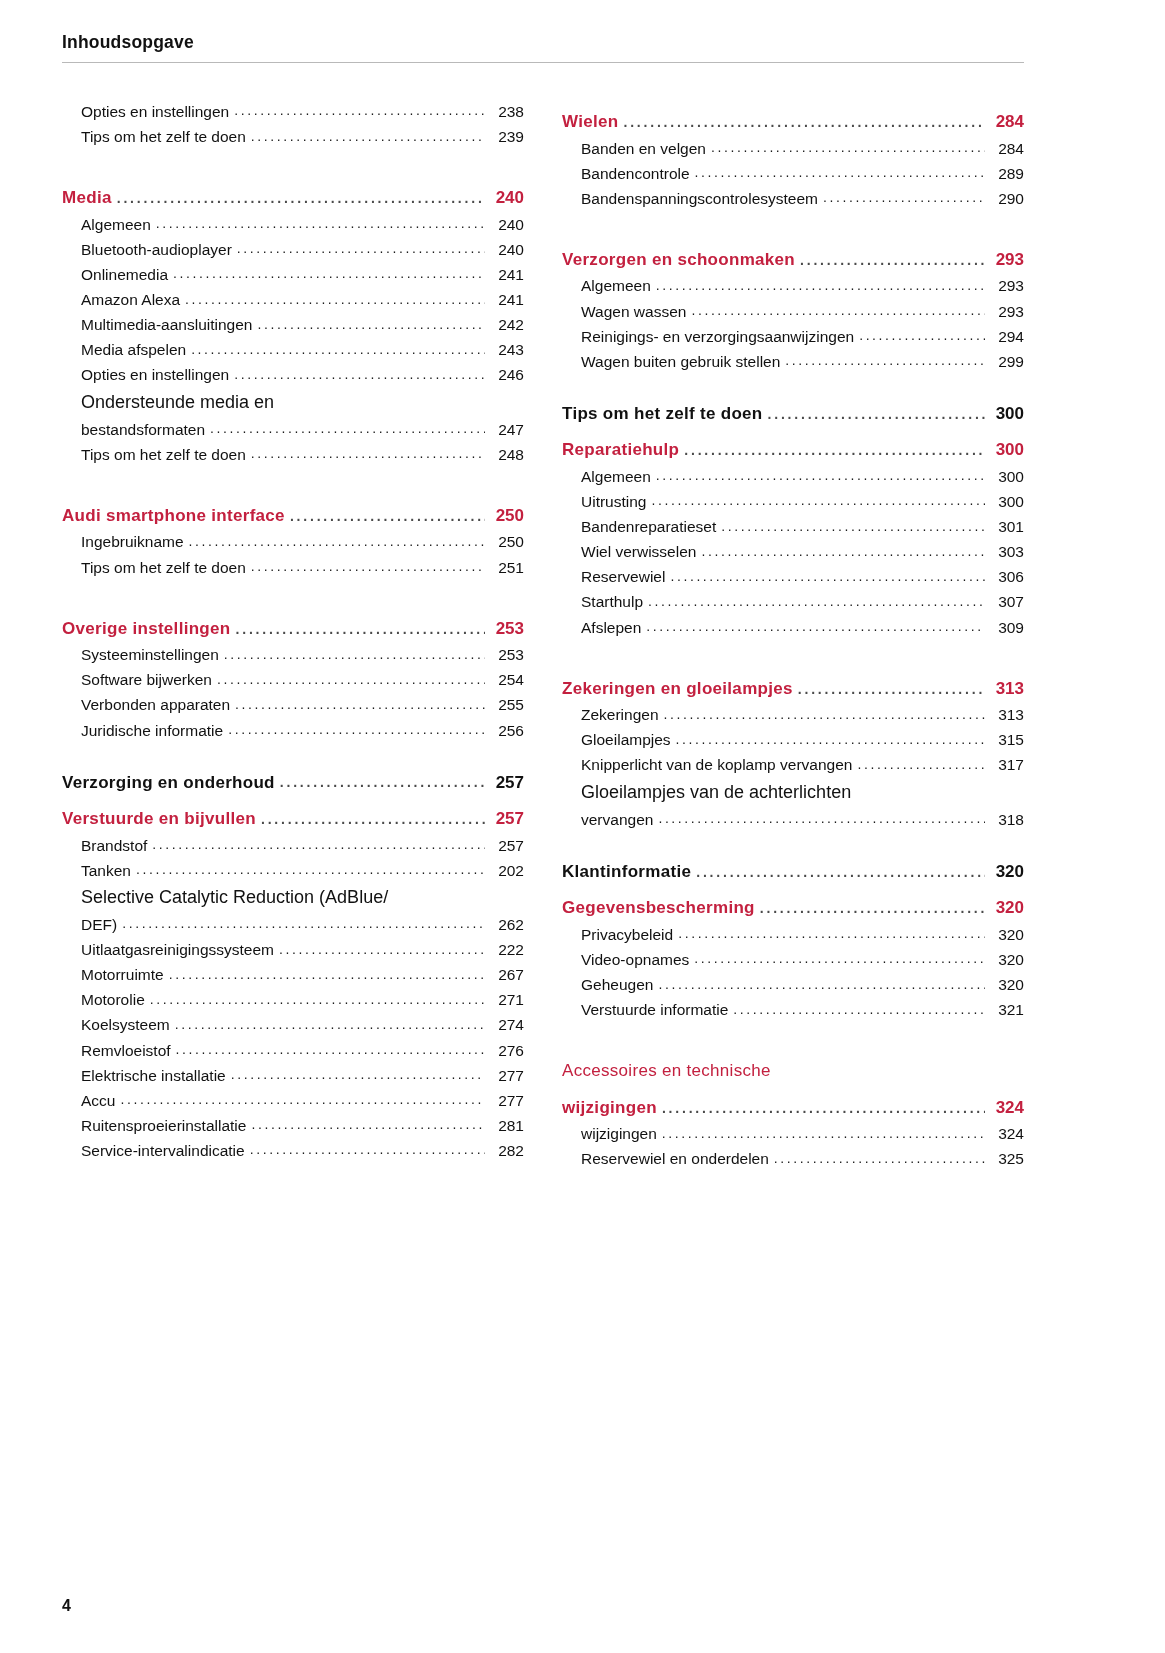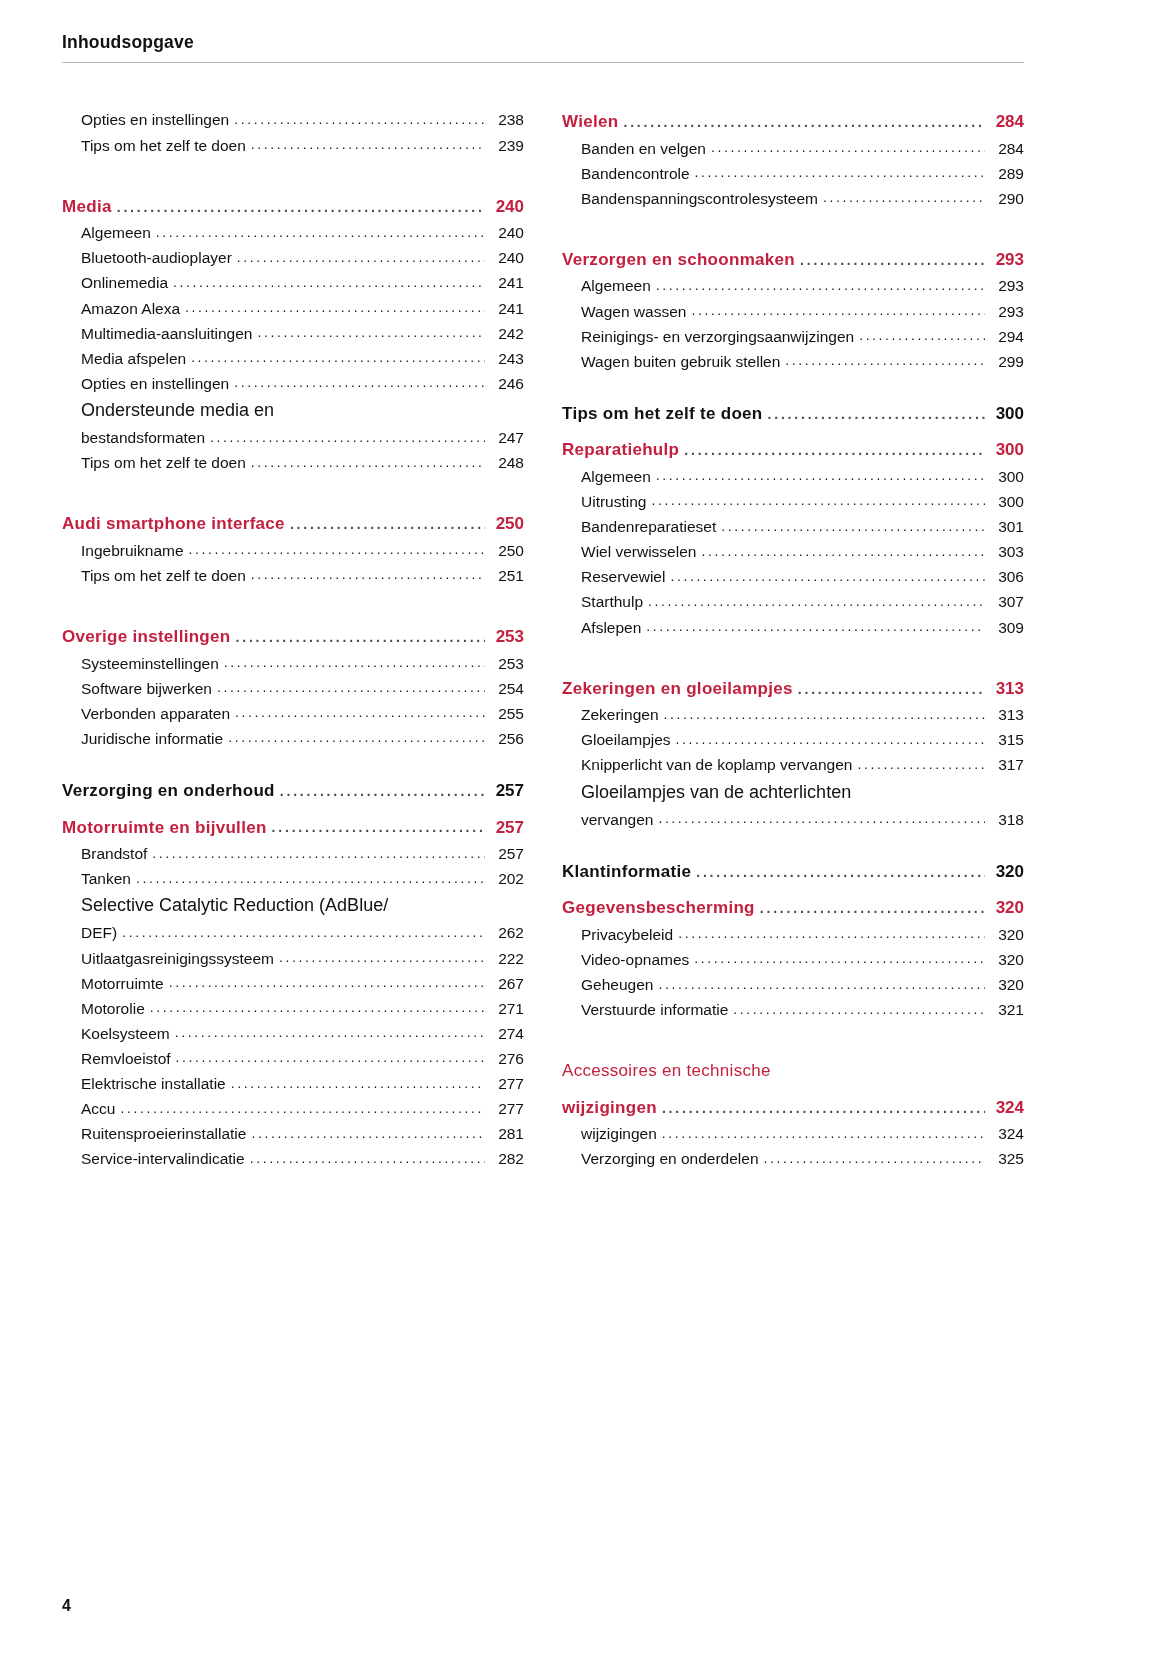--- a/index.html
+++ b/index.html
@@ -30,21 +30,20 @@
     color: #111;
     padding-bottom: 9px;
     border-bottom: 1.5px solid #b9b9b9;
     width: 962px;
   }
   .columns {
     display: flex;
     flex-direction: row;
     margin-top: 36px;
     width: 962px;
-    align-items: flex-end;
   }
   .col {
     width: 462px;
   }
   .col.left { margin-right: 38px; }
 
   .blk { margin-bottom: 0; }
   .spacer { height: 26px; }
 
   
@@ -227,21 +226,21 @@
           </div>
         </div>
         <div class="spacer"></div>
         <div class="blk">
           <div class="row lvl1 black">
             <span class="txt">Verzorging en onderhoud</span>
             <span class="dots">............................................................</span>
             <span class="pg">257</span>
           </div>
           <div class="row lvl1 red">
-            <span class="txt">Motorruimte en bijvullen</span>
+            <span class="txt">Verstuurde en bijvullen</span>
             <span class="dots">............................................................</span>
             <span class="pg">257</span>
           </div>
           <div class="row lvl2">
             <span class="txt">Brandstof</span>
             <span class="dots">............................................................</span>
             <span class="pg">257</span>
           </div>
           <div class="row lvl2">
             <span class="txt">Tanken</span>
@@ -469,21 +468,21 @@
             <span class="txt">wijzigingen</span>
             <span class="dots">............................................................</span>
             <span class="pg">324</span>
           </div>
           <div class="row lvl2">
             <span class="txt">wijzigingen</span>
             <span class="dots">............................................................</span>
             <span class="pg">324</span>
           </div>
           <div class="row lvl2">
-            <span class="txt">Verzorging en onderdelen</span>
+            <span class="txt">Reservewiel en onderdelen</span>
             <span class="dots">............................................................</span>
             <span class="pg">325</span>
           </div>
         </div>
       </div>
   </div>
 
   <div class="page-number">4</div>
 </div>
 

